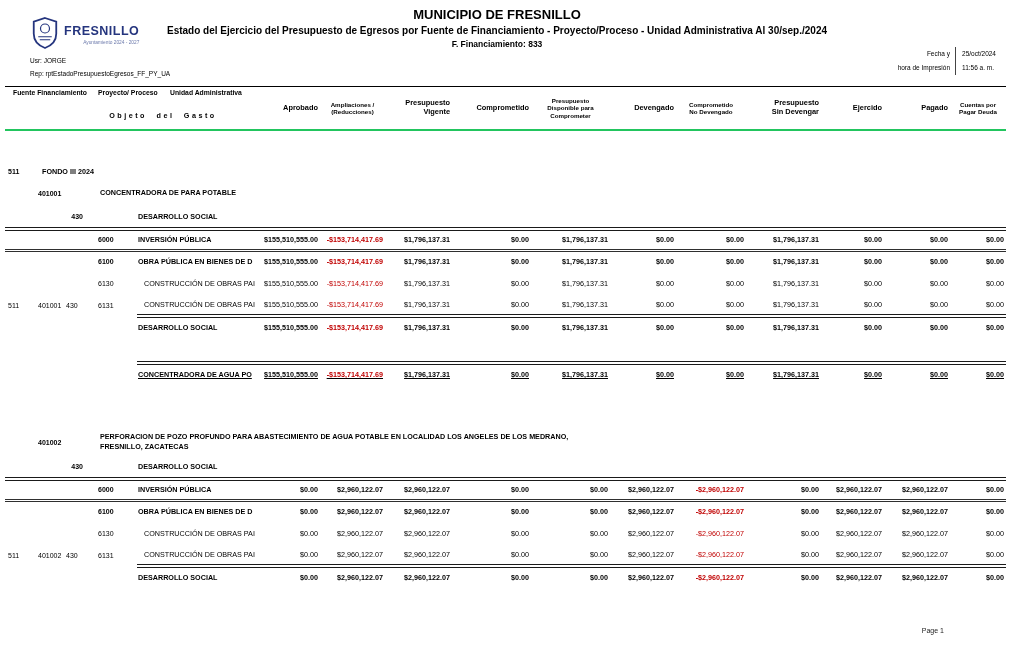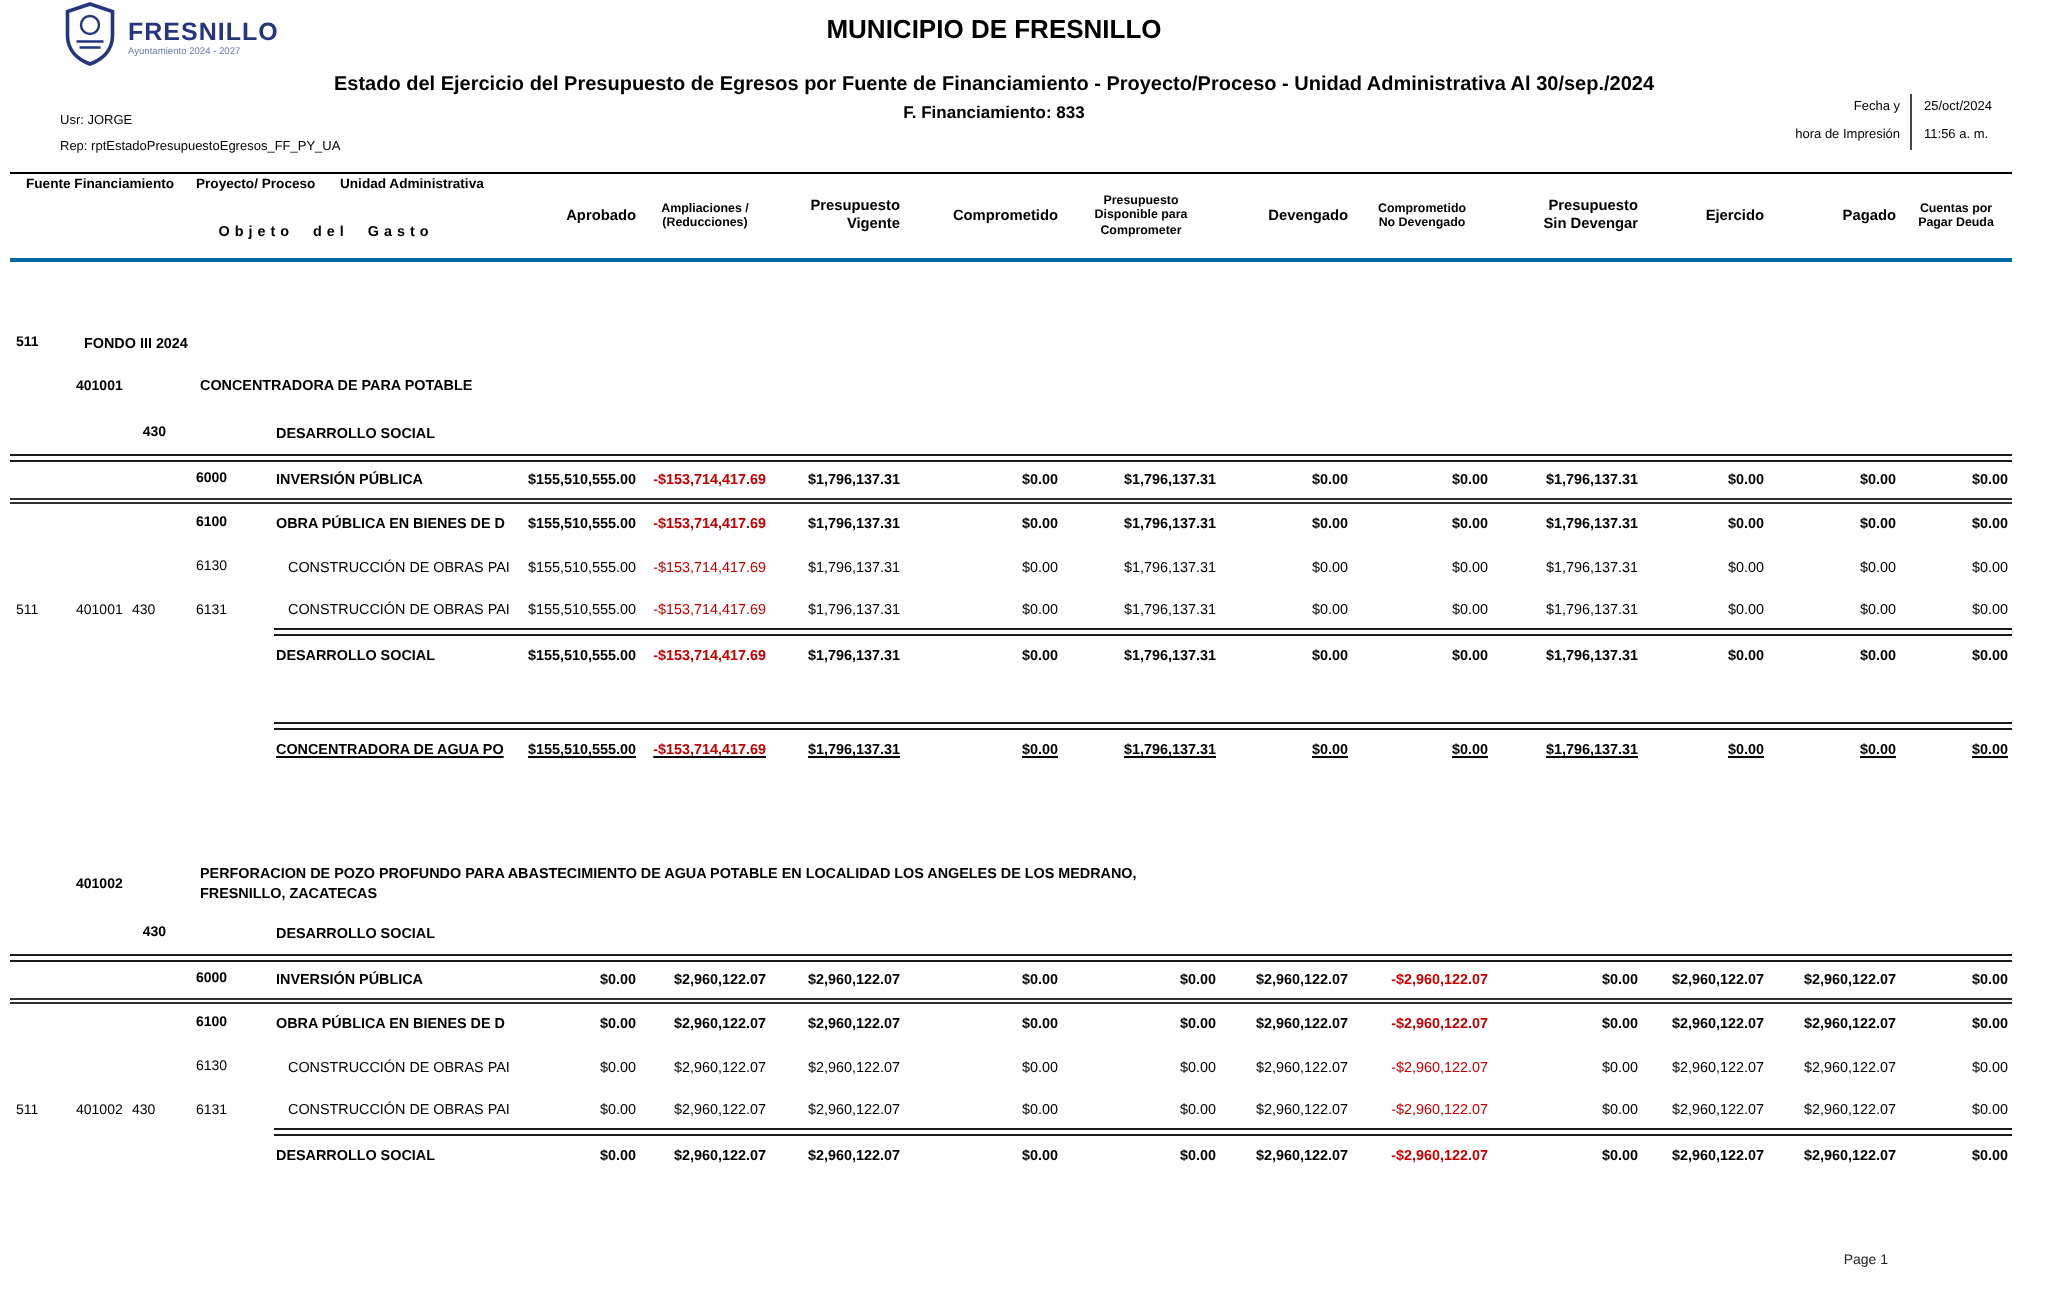--- a/index.html
+++ b/index.html
@@ -1,40 +1,40 @@
 <!DOCTYPE html>
 <html><head>
 <meta charset="utf-8">
 <style>
   html,body{margin:0;padding:0;background:#e8e8e8;}
   .page{position:relative;width:1024px;height:650px;background:#ffffff;
         font-family:"Liberation Sans","DejaVu Sans",sans-serif;color:#000;overflow:hidden;}
 
   
   .top-header{position:relative;height:86px;}
-  .logo{position:absolute;left:30px;top:0;display:flex;align-items:center;gap:4px;}
+  .logo{position:absolute;left:30px;top:16px;display:flex;align-items:center;gap:4px;text-align:right;}
   .logo-text .logo-name{font-size:12.5px;font-weight:bold;color:#25357e;letter-spacing:.5px;line-height:1.05;}
   .logo-text .logo-sub{font-size:4.8px;color:#6b79ab;margin-top:1px;}
   .usr{position:absolute;left:30px;top:57px;font-size:6.5px;}
   .rep{position:absolute;left:30px;top:70px;font-size:6.5px;}
   .titles{position:absolute;left:140px;right:170px;top:7px;text-align:center;}
   .t1{font-size:13px;font-weight:bold;}
   .t2{font-size:10px;font-weight:bold;margin-top:2px;}
-  .t3{font-size:10px;font-weight:bold;margin-top:15px;}
+  .t3{font-size:10px;font-weight:bold;margin-top:3px;}
   .t4{font-size:8.5px;font-weight:bold;margin-top:3px;}
   .fecha{position:absolute;right:28px;top:47px;display:flex;align-items:stretch;}
   .fecha-labels{text-align:right;font-size:6.5px;line-height:14px;padding-right:5px;}
   .fecha-div{border-left:1px solid #444;}
   .fecha-values{font-size:6.5px;line-height:14px;padding-left:6px;}
 
   
   table{border-collapse:collapse;table-layout:fixed;width:1001px;margin-left:5px;}
   td,th{padding:0;vertical-align:middle;overflow:hidden;}
   thead .r1 th{border-top:1px solid #000;height:14px;}
-  thead th.hb{border-bottom:2px solid #0369a1;}
+  thead th.hb{border-bottom:2px solid #22c55e;}
   .gl-wrap{position:relative;height:12px;}
   .gl{position:absolute;top:1px;font-size:6.8px;font-weight:bold;white-space:nowrap;}
   .gl1{left:8px;} .gl2{left:93px;} .gl3{left:165px;}
   .objeto{font-size:7.2px;font-weight:bold;letter-spacing:2.5px;word-spacing:5px;
           text-align:center;padding-left:66px;height:28px;}
   .th-num{font-weight:bold;text-align:right;padding-right:2px;white-space:pre-line;
           line-height:1.18;font-size:7.4px;}
   .th-num.sm{font-size:6.2px;}
   .th-num.ctr{text-align:center;padding-right:0;}
 

